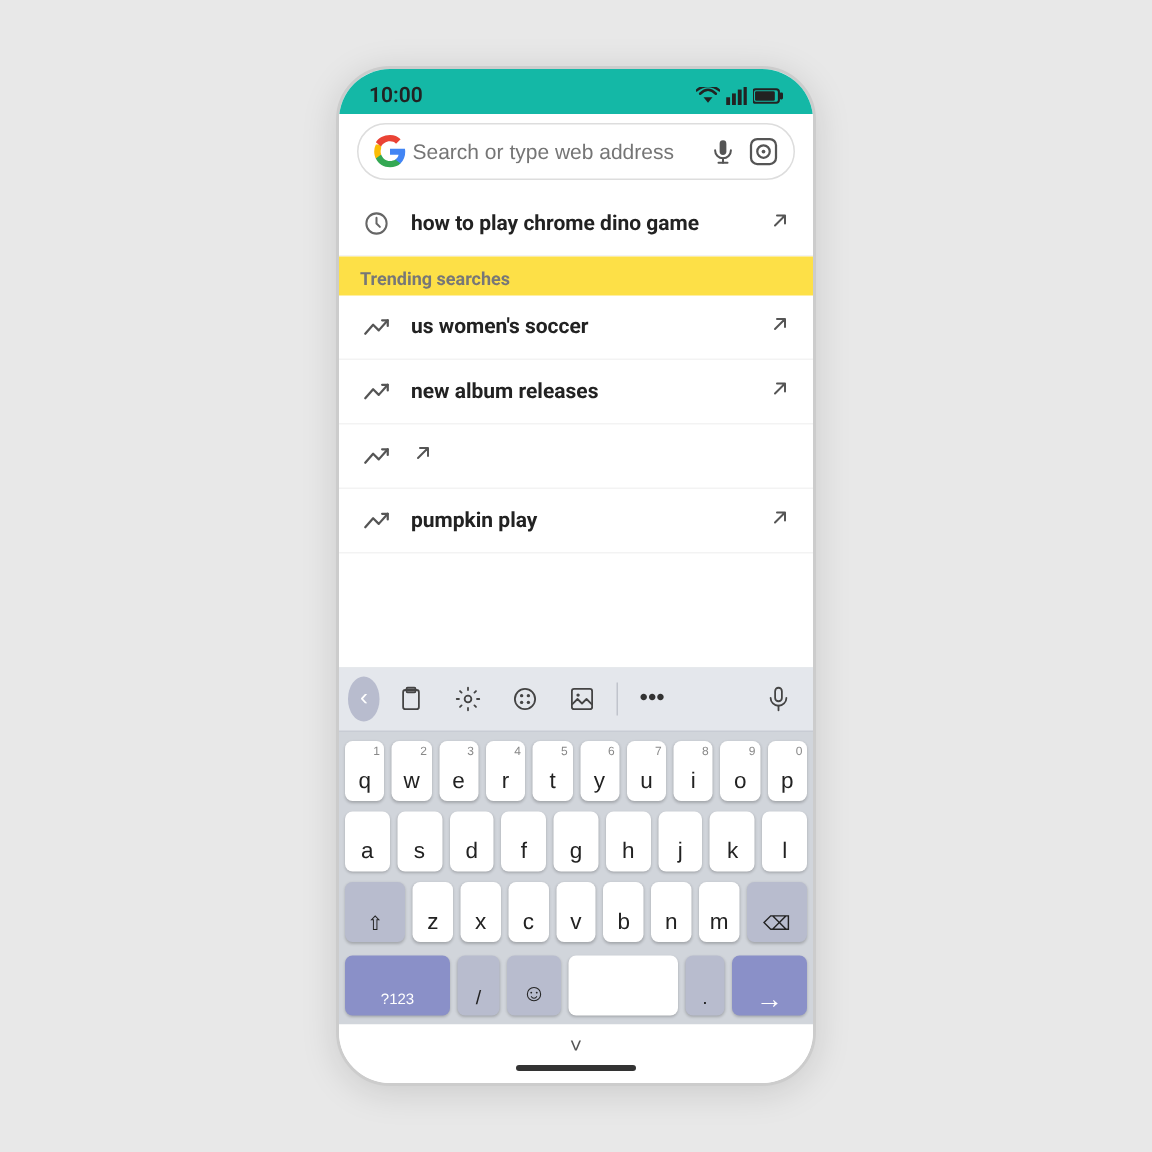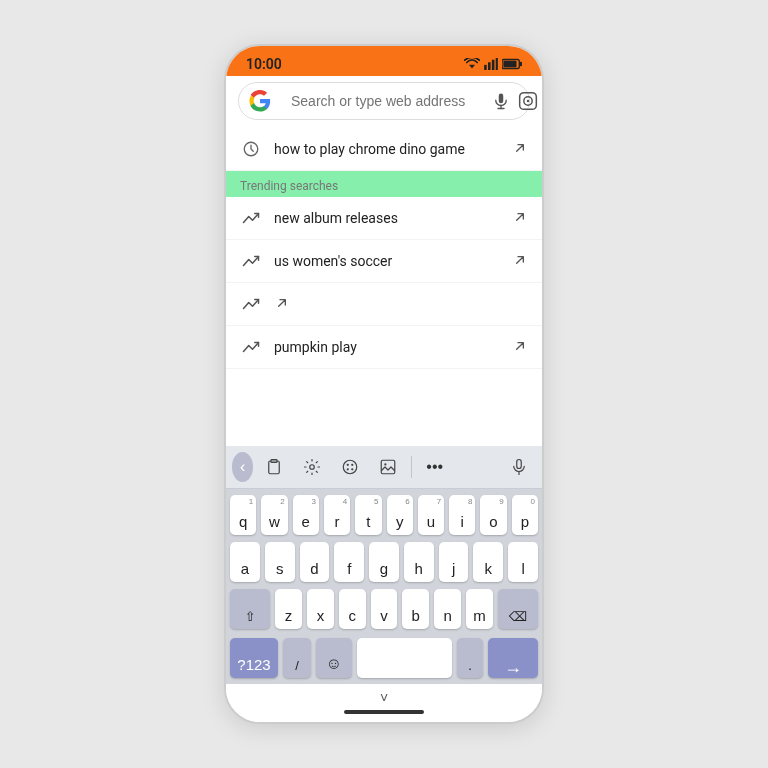--- a/index.html
+++ b/index.html
@@ -21,21 +21,21 @@
       display: flex;
       flex-direction: column;
       box-shadow: 0 4px 24px rgba(0,0,0,0.13);
     }
     
     .status-bar {
       display: flex;
       justify-content: space-between;
       align-items: center;
       padding: 10px 20px 4px 20px;
-      background: #f97316;
+      background: #14b8a6;
     }
     .status-time {
       font-size: 14px;
       font-weight: 600;
       color: #222;
     }
     .status-icons {
       display: flex;
       gap: 4px;
       align-items: center;
@@ -44,21 +44,21 @@
     .search-bar-wrap {
       padding: 6px 12px 8px 12px;
       background: #fff;
     }
     .search-bar {
       display: flex;
       align-items: center;
       border: 1.5px solid #ddd;
       border-radius: 24px;
       padding: 7px 10px;
-      gap: 20px;
+      gap: 4px;
       background: #fff;
     }
     .google-logo {
       width: 22px;
       height: 22px;
       flex-shrink: 0;
     }
     .search-input-text {
       flex: 1;
       font-size: 14px;
@@ -80,20 +80,21 @@
       padding: 0;
       display: flex;
       align-items: center;
       justify-content: center;
     }
     
     .suggestions {
       flex: 1;
       background: #fff;
       overflow-y: auto;
+      font-weight: bold;
     }
     .suggestion-item {
       display: flex;
       align-items: center;
       padding: 10px 14px;
       gap: 12px;
       cursor: pointer;
       border-bottom: 1px solid #f3f3f3;
     }
     .suggestion-icon {
@@ -111,21 +112,21 @@
       color: #222;
     }
     .suggestion-arrow {
       color: #444;
       font-size: 14px;
     }
     .section-label {
       padding: 8px 14px 4px 14px;
       font-size: 12px;
       color: #777;
-      background: #86efac;
+      background: #fde047;
     }
     
     .keyboard {
       background: #d1d5db;
       padding: 0;
     }
     .keyboard-toolbar {
       display: flex;
       align-items: center;
       background: #e4e7ec;
@@ -327,35 +328,35 @@
 
     <div class="section-label">Trending searches</div>
 
     <div class="suggestion-item">
       <span class="suggestion-icon">
         <svg width="18" height="18" viewBox="0 0 24 24" fill="none">
           <polyline points="2,18 9,10 14,15 22,6" stroke="#555" stroke-width="2" fill="none" stroke-linecap="round" stroke-linejoin="round"></polyline>
           <polyline points="17,6 22,6 22,11" stroke="#555" stroke-width="2" fill="none" stroke-linecap="round" stroke-linejoin="round"></polyline>
         </svg>
       </span>
-      <span class="suggestion-text">new album releases</span>
+      <span class="suggestion-text">us women's soccer</span>
       <span class="suggestion-arrow">
         <svg width="16" height="16" viewBox="0 0 24 24" fill="none">
           <path d="M7 17L17 7M17 7H9M17 7v8" stroke="#555" stroke-width="2" stroke-linecap="round" stroke-linejoin="round"></path>
         </svg>
       </span>
     </div>
     <div class="suggestion-item">
       <span class="suggestion-icon">
         <svg width="18" height="18" viewBox="0 0 24 24" fill="none">
           <polyline points="2,18 9,10 14,15 22,6" stroke="#555" stroke-width="2" fill="none" stroke-linecap="round" stroke-linejoin="round"></polyline>
           <polyline points="17,6 22,6 22,11" stroke="#555" stroke-width="2" fill="none" stroke-linecap="round" stroke-linejoin="round"></polyline>
         </svg>
       </span>
-      <span class="suggestion-text">us women's soccer</span>
+      <span class="suggestion-text">new album releases</span>
       <span class="suggestion-arrow">
         <svg width="16" height="16" viewBox="0 0 24 24" fill="none">
           <path d="M7 17L17 7M17 7H9M17 7v8" stroke="#555" stroke-width="2" stroke-linecap="round" stroke-linejoin="round"></path>
         </svg>
       </span>
     </div>
     <div class="suggestion-item">
       <span class="suggestion-icon">
         <svg width="18" height="18" viewBox="0 0 24 24" fill="none">
           <polyline points="2,18 9,10 14,15 22,6" stroke="#555" stroke-width="2" fill="none" stroke-linecap="round" stroke-linejoin="round"></polyline>
@@ -462,21 +463,21 @@
         <button class="kb-key">c</button>
         <button class="kb-key">v</button>
         <button class="kb-key">b</button>
         <button class="kb-key">n</button>
         <button class="kb-key">m</button>
         <button class="kb-key kb-key-special kb-key-wide">⌫</button>
       </div>
     </div>
 
     <div class="kb-bottom-row">
-      <button class="kb-key kb-key-special kb-key-blue" style="font-size:15px; width:48px; flex:none;">?123</button>
+      <button class="kb-key kb-key-special kb-key-blue" style="font-size:10px; width:70px; flex:none;">?123</button>
       <button class="kb-key kb-key-special" style="width:28px; flex:none;">/</button>
       <button class="kb-key kb-key-special" style="width:36px; flex:none; font-size:16px;">☺</button>
       <button class="kb-key kb-key-space" style="flex:1; justify-content:center; align-items:center;"></button>
       <button class="kb-key kb-key-special" style="width:26px; flex:none;">.</button>
       <button class="kb-key kb-key-special kb-key-enter" style="font-size:18px; width:50px; flex:none; padding-bottom:0;">→</button>
     </div>
   </div>
 
   <div class="nav-bar">
     <span class="nav-chevron">˅</span>

